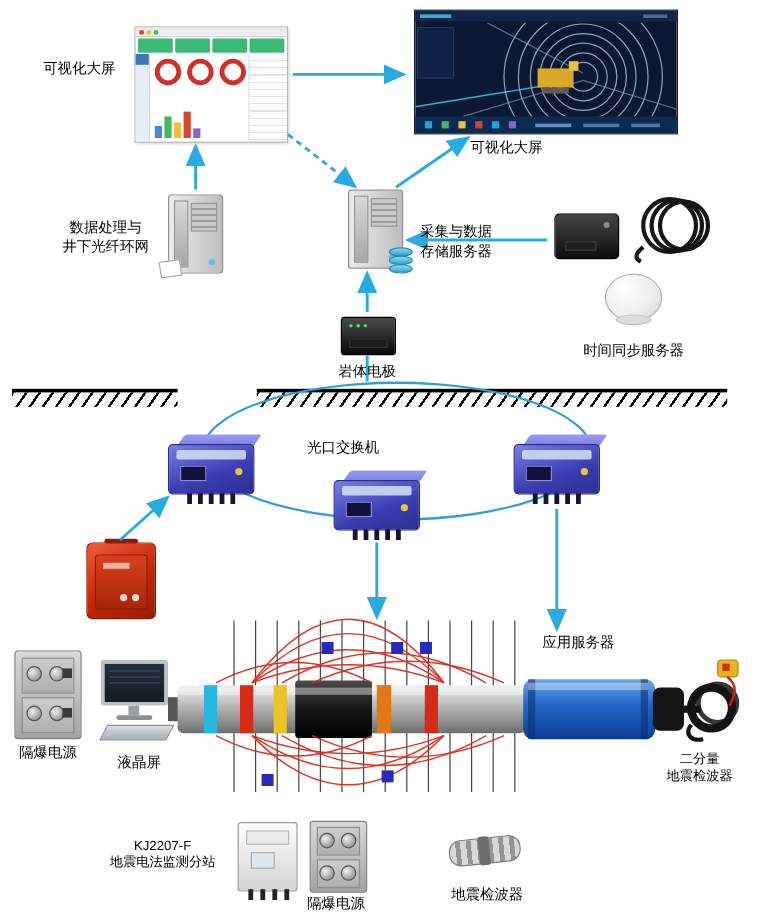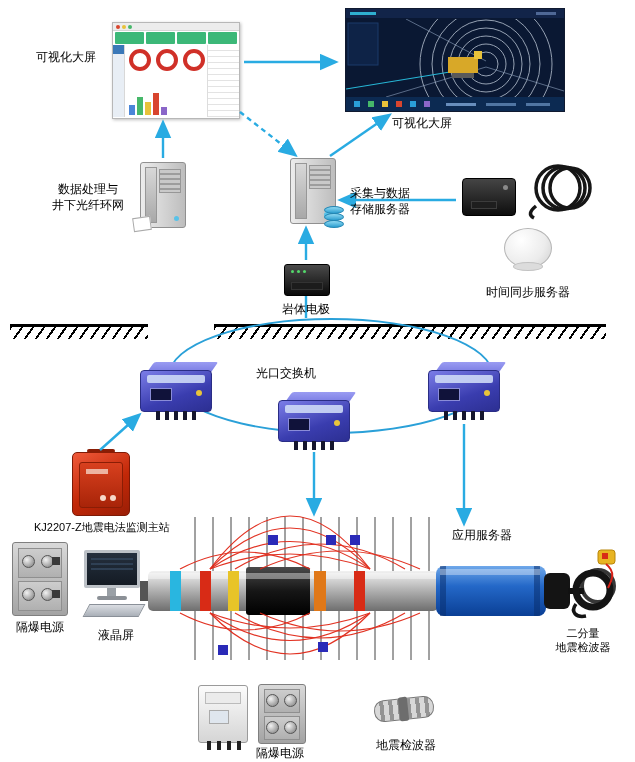--- a/index.html
+++ b/index.html
@@ -449,22 +449,23 @@
 
   <div class="lbl" style="left:36px;top:50px">可视化大屏</div>
   <div class="lbl" style="left:392px;top:116px">可视化大屏</div>
   <div class="lbl center" style="left:52px;top:182px">数据处理与
 井下光纤环网</div>
   <div class="lbl center" style="left:350px;top:186px">采集与数据
 存储服务器</div>
   <div class="lbl" style="left:486px;top:285px">时间同步服务器</div>
   <div class="lbl" style="left:282px;top:302px">岩体电极</div>
   <div class="lbl" style="left:256px;top:366px">光口交换机</div>
-  <div class="lbl small" style="left:34px;top:520px">KJ2207-Z地震电法监测主站</div>
   <div class="lbl" style="left:452px;top:528px">应用服务器</div>
   <div class="lbl" style="left:16px;top:620px">隔爆电源</div>
   <div class="lbl" style="left:98px;top:628px">液晶屏</div>
+  <div class="lbl small center" style="left:78px;top:698px;width:115px">KJ2207-F
+地震电法监测分站</div>
   <div class="lbl" style="left:256px;top:746px">隔爆电源</div>
   <div class="lbl" style="left:376px;top:738px">地震检波器</div>
   <div class="lbl small center" style="left:547px;top:626px;width:72px">二分量
 地震检波器</div>
 
 </div>
 
 </body></html>

